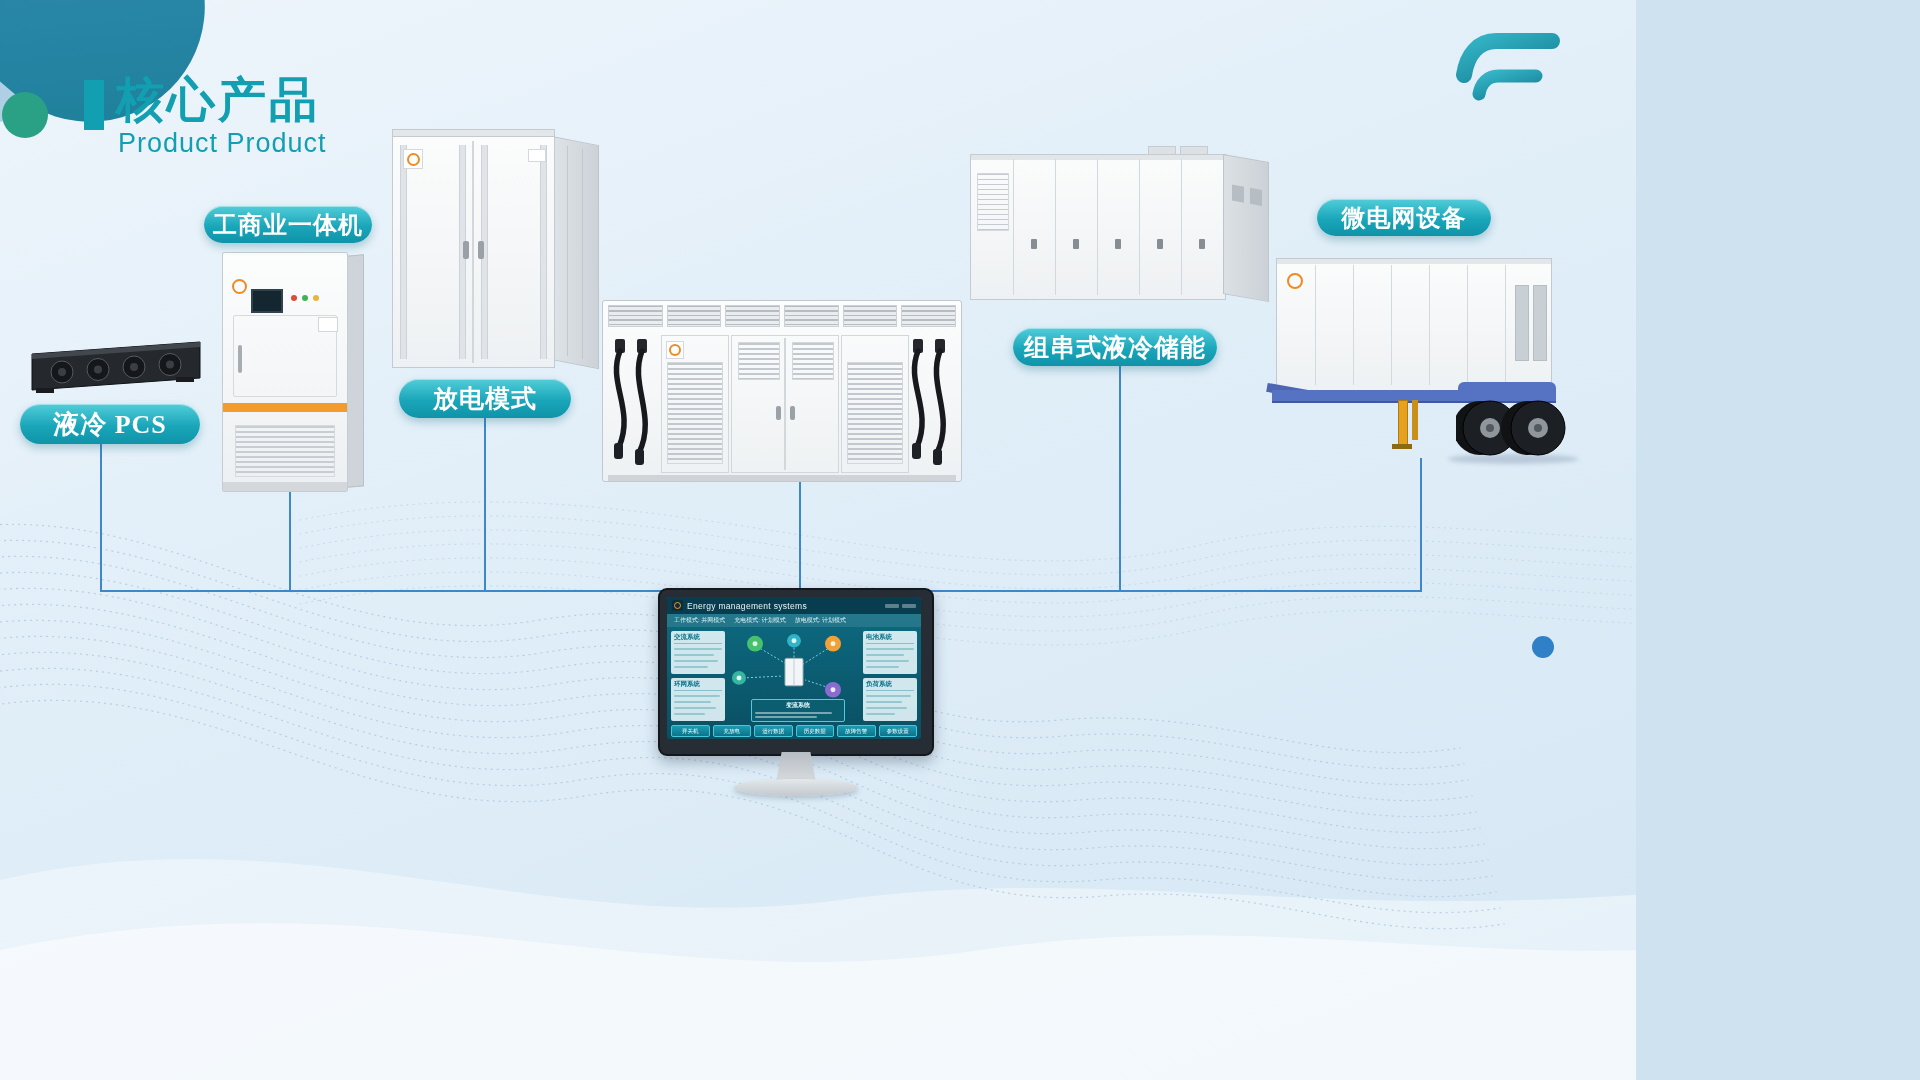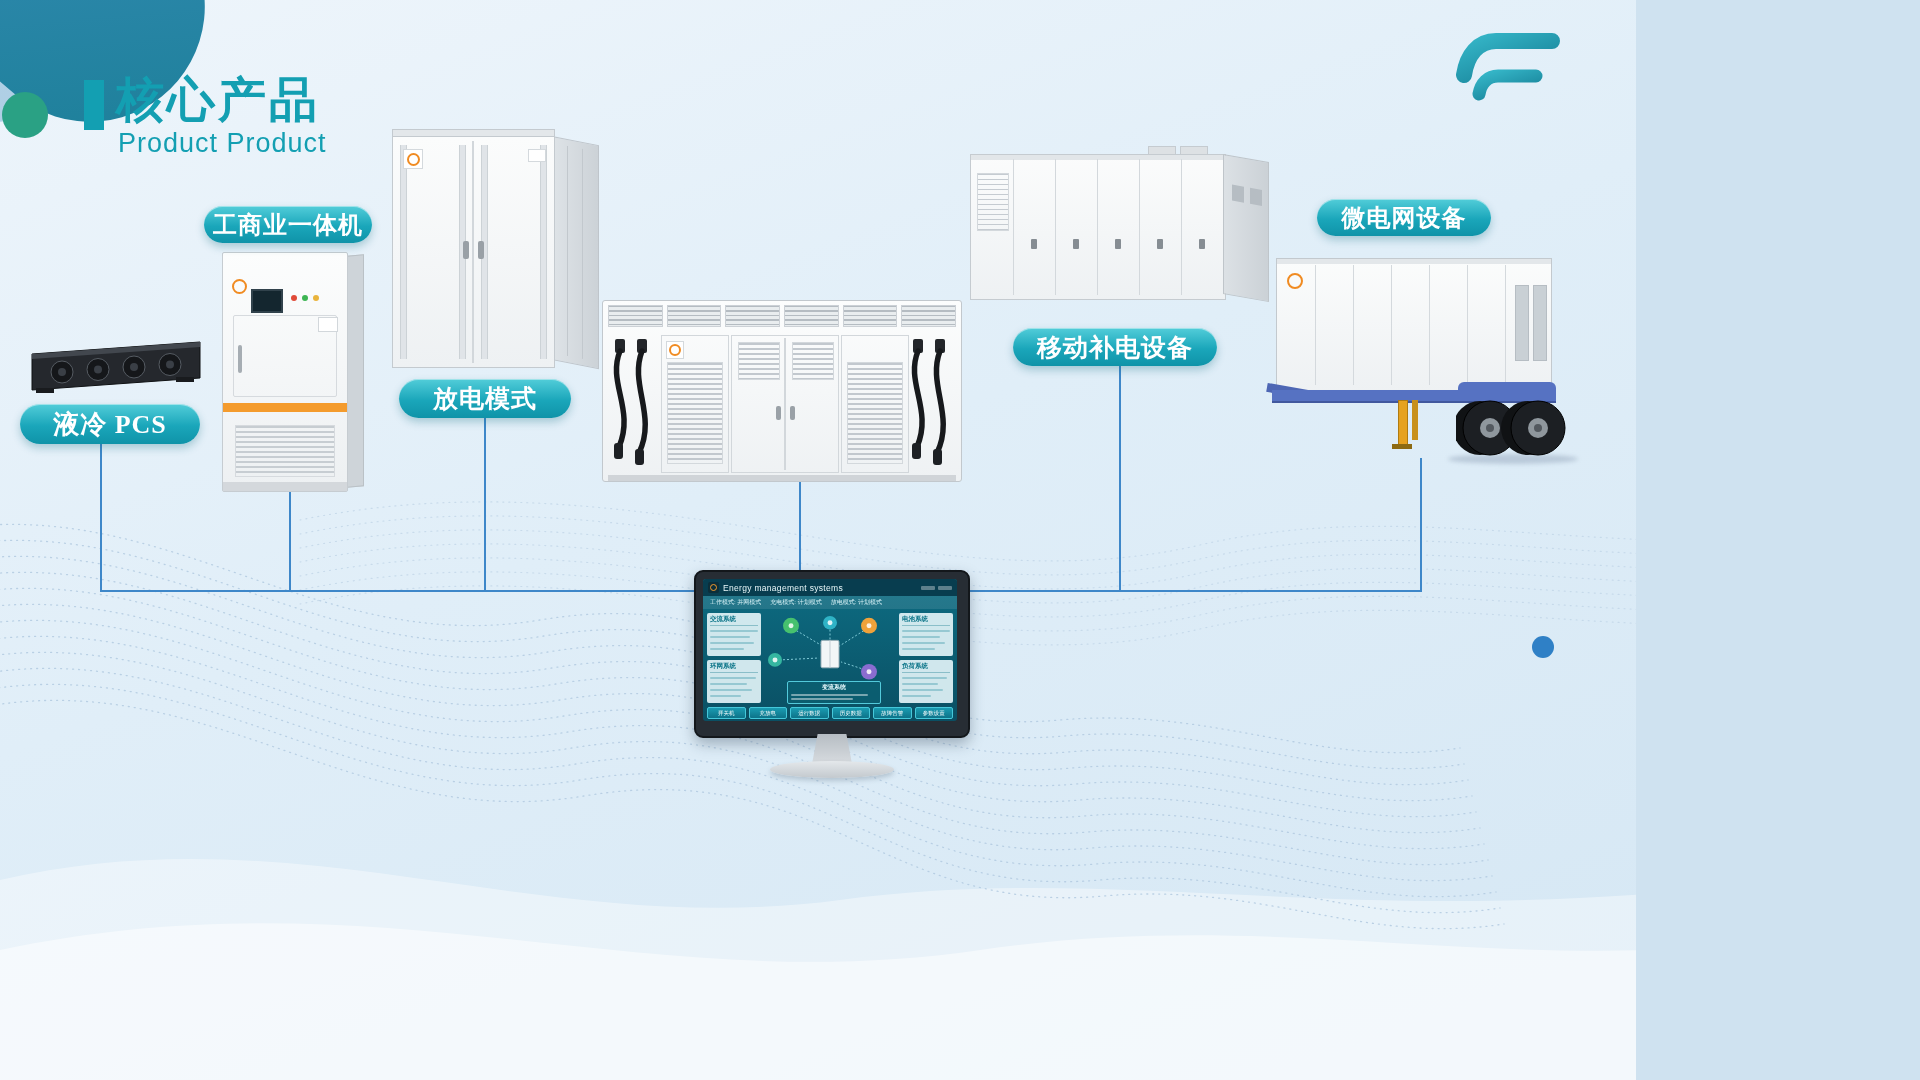--- a/index.html
+++ b/index.html
@@ -95,21 +95,21 @@
   .mb-logo{position:absolute;left:10px;top:14px;width:12px;height:12px;border:2px solid #f08b22;border-radius:50%;}
   .mb-frame{position:absolute;left:0;top:142px;width:284px;height:11px;background:#5672c2;border-bottom:2px solid #41589e;}
   .mb-hitch{position:absolute;left:-6px;top:146px;width:64px;height:9px;background:#4d66b4;transform:rotate(10deg);transform-origin:right center;}
   .mb-leg{position:absolute;left:126px;top:152px;width:8px;height:44px;background:#e6a21f;border:1px solid #b07b10;}
   .mb-leg2{position:absolute;left:140px;top:152px;width:6px;height:40px;background:#c8901b;}
   .mb-foot{position:absolute;left:120px;top:196px;width:20px;height:5px;background:#8c6a12;}
   .mb-fender{position:absolute;left:186px;top:134px;width:98px;height:12px;background:#5672c2;border-radius:6px 6px 0 0;}
   .mb-shadow{position:absolute;left:176px;top:206px;width:130px;height:10px;background:rgba(80,100,130,.25);border-radius:50%;filter:blur(2px);}
 
   
-  #mon{left:658px;top:570px;width:276px;height:216px;z-index:2;margin-left:36px;}
+  #mon{left:658px;top:588px;width:276px;height:216px;z-index:2;}
   .mon-bezel{position:absolute;left:0;top:0;width:272px;height:164px;background:#272d34;border:2px solid #13171b;border-radius:9px;box-shadow:0 6px 14px rgba(40,60,80,.35);}
   .mon-screen{position:absolute;left:9px;top:9px;width:254px;height:142px;background:linear-gradient(180deg,#0d6d83,#0a4f63);border-radius:3px;overflow:hidden;}
   .ems-header{position:absolute;left:0;top:0;right:0;height:17px;background:#083d4f;display:flex;align-items:center;gap:4px;padding:0 5px;}
   .ems-logo{width:11px;height:11px;background:#0c2e3a;border-radius:2px;display:flex;align-items:center;justify-content:center;flex:none;}
   .ems-logo i{width:5px;height:5px;border:1.5px solid #f29b2e;border-radius:50%;display:block;}
   .ems-title{color:#e8f6f9;font-size:8.5px;letter-spacing:.3px;white-space:nowrap;}
   .ems-hbars{margin-left:auto;display:flex;gap:3px;}
   .ems-hbars i{width:14px;height:4px;background:rgba(255,255,255,.35);border-radius:1px;display:block;}
   .ems-modebar{position:absolute;left:0;top:17px;right:0;height:13px;background:rgba(255,255,255,.10);display:flex;align-items:center;gap:9px;padding:0 7px;}
   .ems-modebar span{font-size:6px;color:#d8f2f7;white-space:nowrap;}
@@ -327,21 +327,21 @@
       <div class="ss-handle" style="left:102px;"></div>
       <div class="ss-handle" style="left:144px;"></div>
       <div class="ss-handle" style="left:186px;"></div>
       <div class="ss-handle" style="left:228px;"></div>
     </div>
     <div class="ss-side">
         <i style="left:8px;"></i>
         <i style="left:26px;"></i>
       </div>
   </div>
-  <div class="pill" id="pill-ss">移动补电设备</div>
+  <div class="pill" id="pill-ss">组串式液冷储能</div>
 
   <div id="mb" class="abs">
     <div class="mb-box">
       <div class="mb-top"></div>
       <div class="mb-v" style="left:38px;"></div>
         <div class="mb-v" style="left:76px;"></div>
       <div class="mb-v" style="left:114px;"></div>
         <div class="mb-v" style="left:152px;"></div>
       <div class="mb-v" style="left:190px;"></div>
         <div class="mb-v" style="left:228px;"></div>

